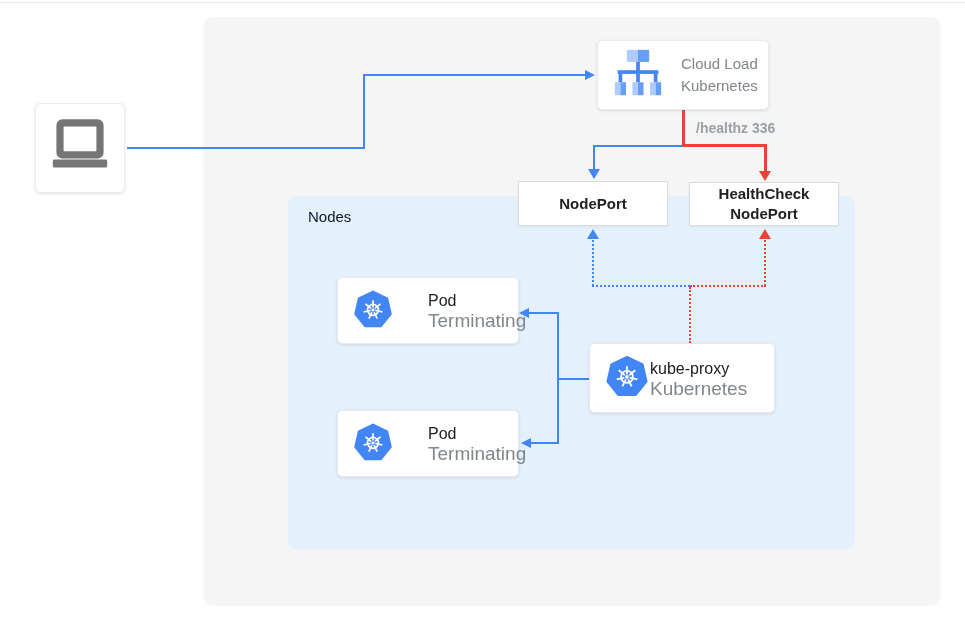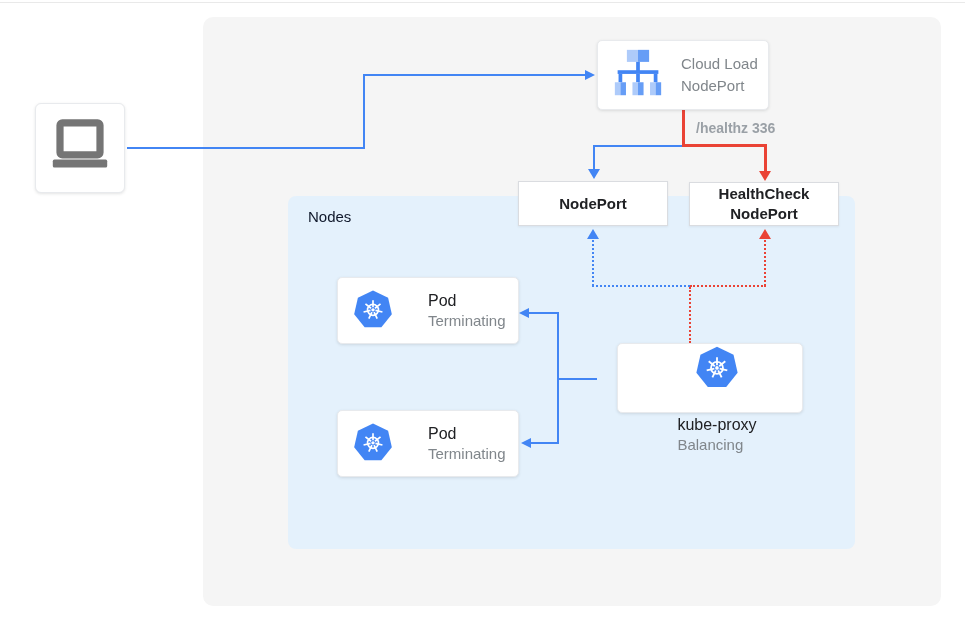--- a/index.html
+++ b/index.html
@@ -24,23 +24,23 @@
   .laptop-card{left:35px;top:103px;width:90px;height:90px;justify-content:center;border-radius:6px;}
   .clb-card{left:597px;top:40px;width:172px;height:70px;padding-left:12px;gap:15px;}
   .clb-label{font-size:15px;line-height:22px;color:var(--text-gray);width:86px;}
   .port-box{background:#fff;border:1px solid #dadce0;box-sizing:border-box;
             display:flex;align-items:center;justify-content:center;text-align:center;
             font-weight:bold;font-size:15px;color:var(--text-dark);box-shadow:0 1px 2px rgba(60,64,67,.08);}
   .nodeport-box{left:518px;top:181px;width:150px;height:45px;}
   .hc-box{left:689px;top:182px;width:150px;height:44px;line-height:20px;}
   .pod-card{width:182px;height:67px;padding-left:14px;gap:34px;}
   .pod1{left:337px;top:277px;} .pod2{left:337px;top:410px;}
-  .kp-card{left:617px;top:343px;width:186px;height:70px;padding-left:14px;gap:20px;flex-direction:column;}
+  .kp-card{left:589px;top:343px;width:186px;height:70px;padding-left:14px;}
   .card-title{font-size:16px;line-height:21px;color:var(--text-dark);}
-  .card-sub{font-size:15px;line-height:20px;color:var(--text-gray);}
+  .card-sub{font-size:19px;line-height:20px;color:var(--text-gray);}
 
   .healthz{left:696px;top:120px;font-size:14px;font-weight:bold;color:var(--healthz-gray);}
 
   
   .hl{height:2px;background:var(--blue);} .vl{width:2px;background:var(--blue);}
   .hl-red{height:3px;background:var(--red);} .vl-red{width:3px;background:var(--red);}
   
   .hd-blue{border-top:2px dotted var(--blue);height:0;}
   .hd-red{border-top:2px dotted var(--red);height:0;}
   .vd-blue{border-left:2px dotted var(--blue);width:0;}
@@ -120,21 +120,21 @@
         <rect class="lb-blue" x="28" y="28" width="4" height="9"></rect>
         <rect class="lb-blue" x="47" y="28" width="4" height="9"></rect>
         <rect class="lb-light" x="5" y="37" width="6" height="14"></rect>
           <rect class="lb-mid" x="11" y="37" width="6" height="14"></rect>
         <rect class="lb-light" x="24" y="37" width="6" height="14"></rect>
           <rect class="lb-mid" x="30" y="37" width="6" height="14"></rect>
         <rect class="lb-light" x="43" y="37" width="6" height="14"></rect>
           <rect class="lb-mid" x="49" y="37" width="6" height="14"></rect>
       </svg>
     </span>
-    <span class="clb-label">Cloud Load NodePort</span>
+    <span class="clb-label">Cloud Load Kubernetes</span>
   </div>
 
   <div class="abs healthz z2">/healthz 336</div>
 
   <div class="abs port-box hc-box z2">
     <span>HealthCheck NodePort</span>
   </div>
 
   <div class="abs port-box nodeport-box z2">
     <span>NodePort</span>
@@ -192,17 +192,17 @@
         <line class="wheel" x1="55.85" y1="53.34" x2="72.42" y2="57.12"></line>
         <line class="wheel" x1="52.60" y1="57.41" x2="59.98" y2="72.72"></line>
         <line class="wheel" x1="47.40" y1="57.41" x2="40.02" y2="72.72"></line>
         <line class="wheel" x1="44.15" y1="53.34" x2="27.58" y2="57.12"></line>
         <line class="wheel" x1="45.31" y1="48.26" x2="32.02" y2="37.66"></line>
         <circle class="hub" cx="50" cy="52" r="4"></circle>
       </svg>
     </span>
     <span>
       <div class="card-title">kube-proxy</div>
-      <div class="card-sub">Balancing</div>
+      <div class="card-sub">Kubernetes</div>
     </span>
   </div>
 
 </div>
 
 </body></html>

